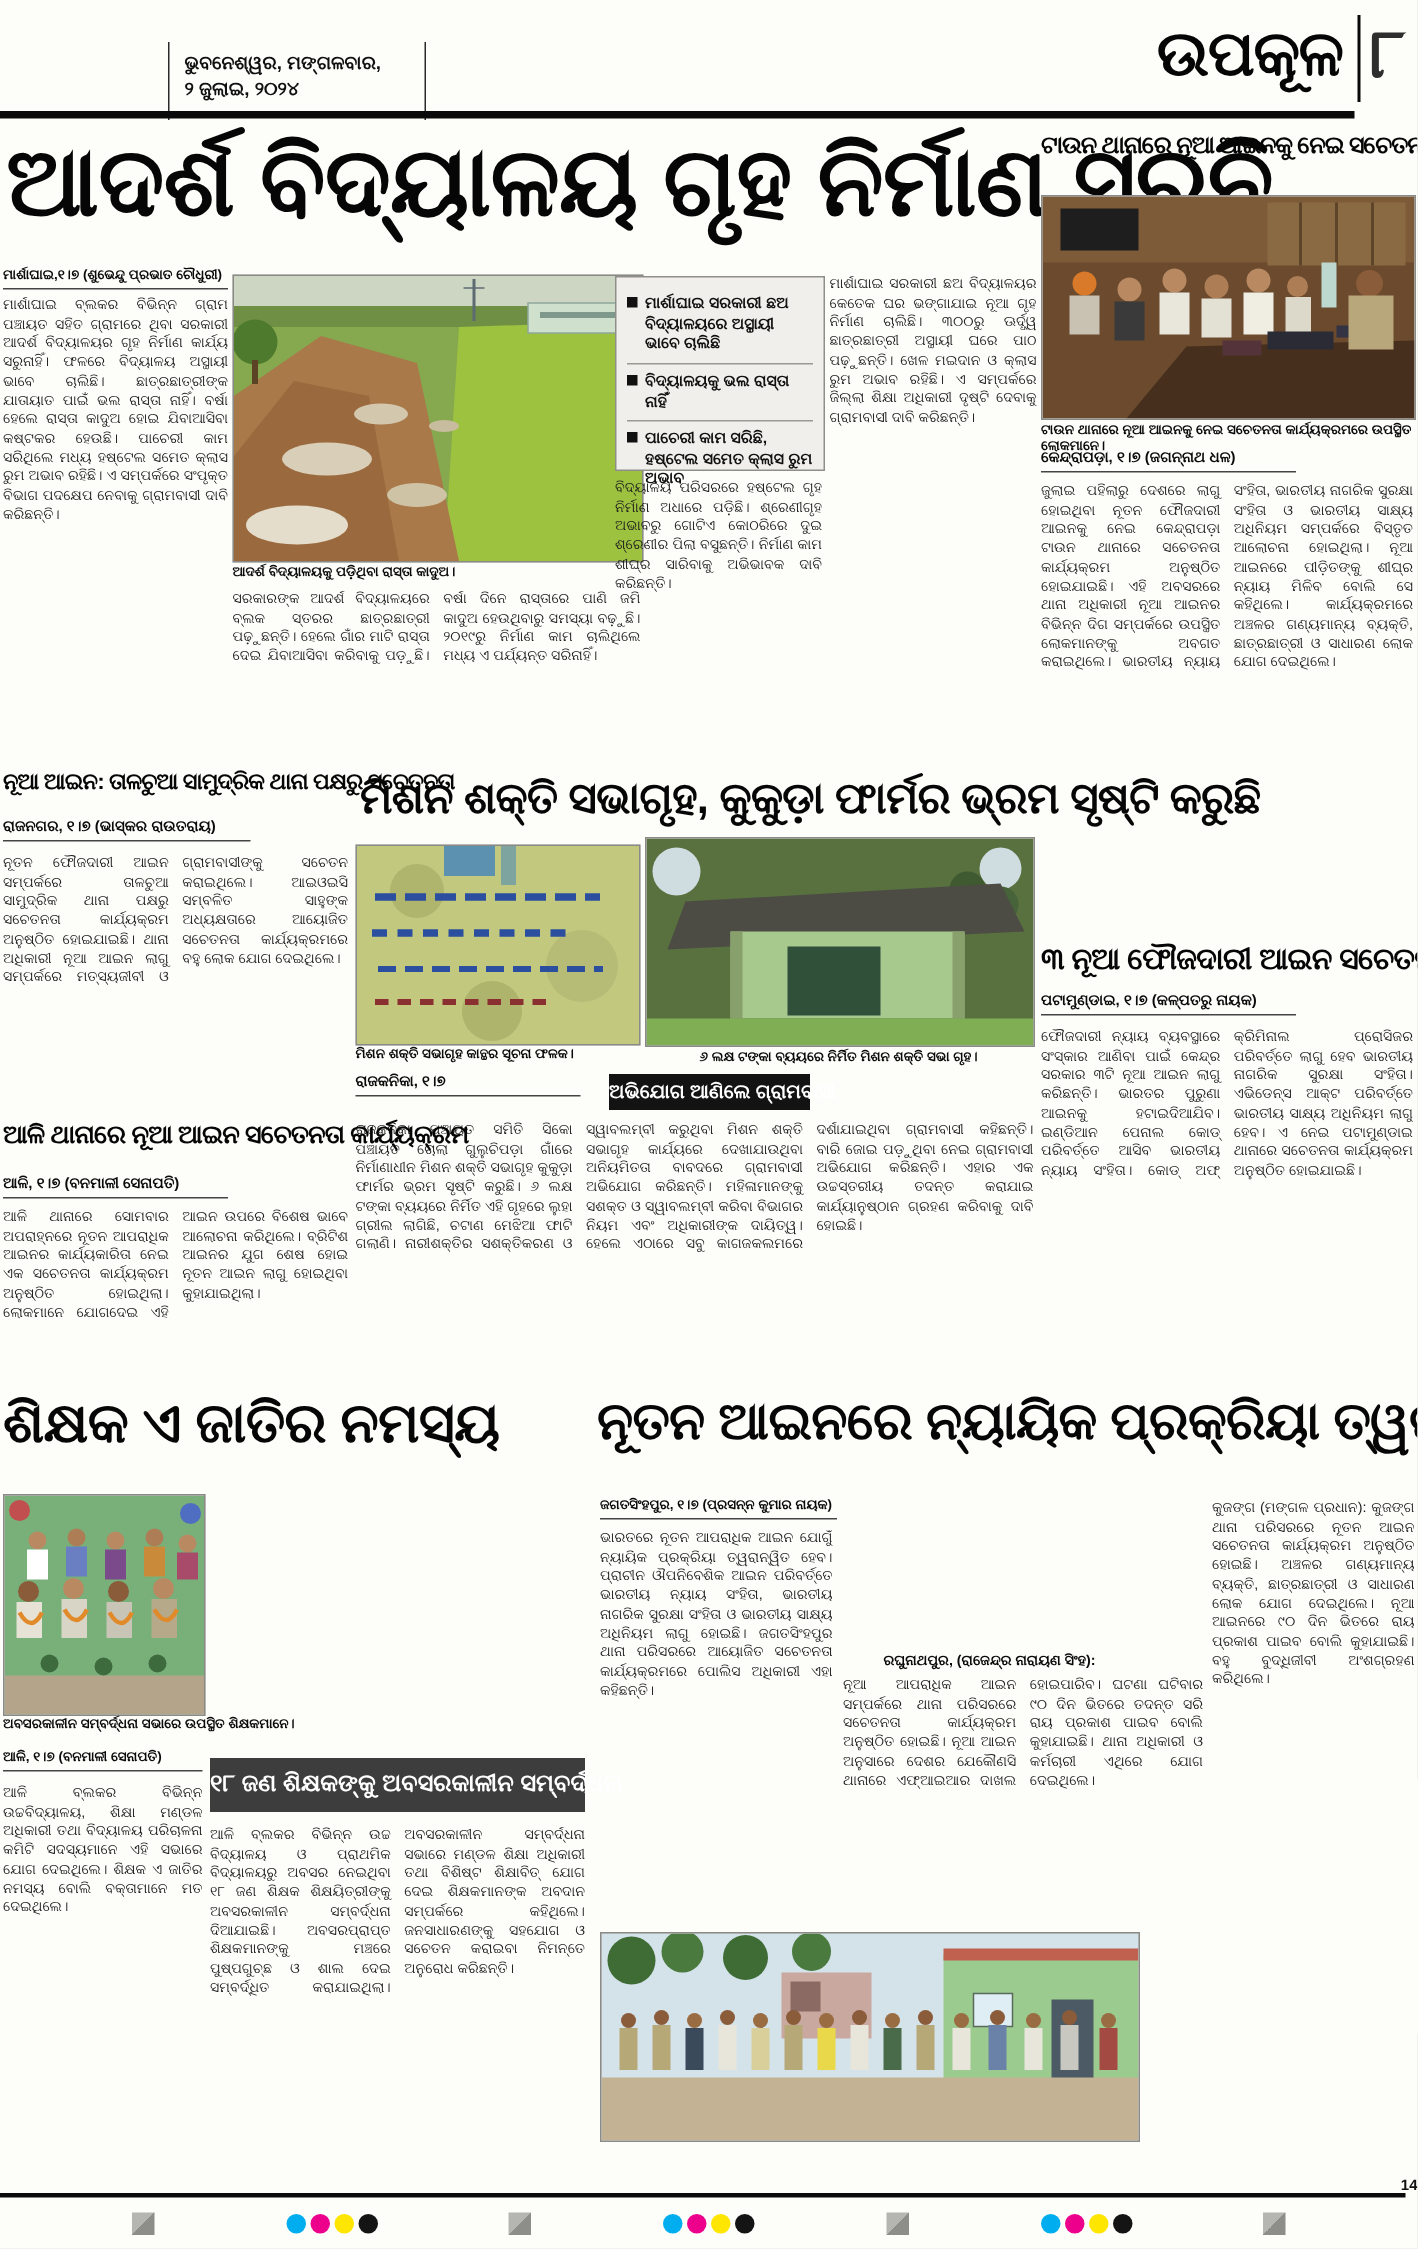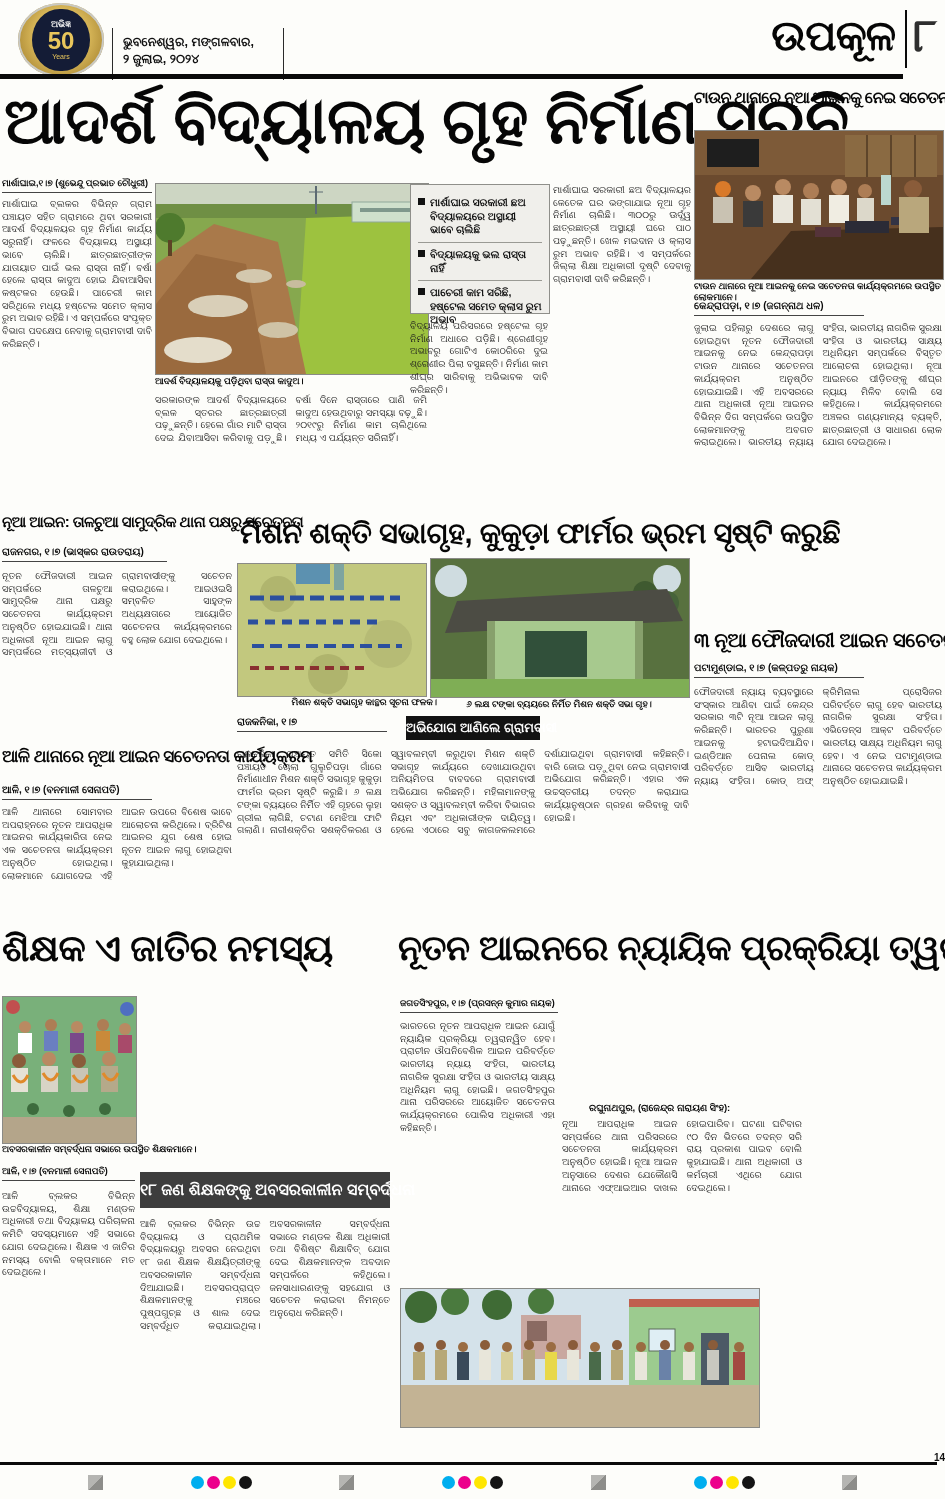--- a/index.html
+++ b/index.html
@@ -47,27 +47,20 @@
   .dot.c{background:#00AEEF;} .dot.m{background:#EC008C;}
   .dot.y{background:#FFE600;} .dot.k{background:#141414;}
   .nowrap{white-space:nowrap;}
 </style>
 </head>
 <body>
 
 <div id="page">
 
   <div class="abs" style="left:0;top:0;width:945px;height:80px;">
-    <div class="abs logo-ring" style="left:18px;top:3px;">
-      <div class="logo-core">
-        <span class="logo-top">ଅଭିଜ୍ଞ</span>
-        <span class="logo-num">50</span>
-        <span class="logo-years">Years</span>
-      </div>
-    </div>
     <div class="abs datebox" style="left:112px;top:28px;width:150px;height:40px;">
       <div>ଭୁବନେଶ୍ୱର, ମଙ୍ଗଳବାର,</div>
       <div>୨ ଜୁଲାଇ, ୨୦୨୪</div>
     </div>
     <div class="abs section-name" style="left:690px;top:12px;width:205px;text-align:right;">ଉପକୂଳ</div>
     <div class="abs" style="left:905px;top:10px;height:58px;border-left:2px solid #0a0a0a;"></div>
     <div class="abs pagenum-odia" style="left:908px;top:8px;width:34px;text-align:center;">୮</div>
     <div class="abs" style="left:0;top:74px;width:903px;height:5px;background:#0a0a0a;"></div>
   </div>
 
@@ -183,21 +176,21 @@
       <circle cx="214" cy="34" r="12" fill="#3f5a30"></circle>
       <circle cx="236" cy="44" r="12" fill="#46633a"></circle>
       <polygon points="26,42 236,30 252,62 14,74" fill="#4c4c44"></polygon>
       <rect x="56" y="62" width="156" height="58" fill="#a7c98e"></rect>
       <rect x="94" y="72" width="62" height="46" fill="#31503a"></rect>
       <rect x="56" y="62" width="8" height="58" fill="#87a06c"></rect>
       <rect x="204" y="62" width="8" height="58" fill="#87a06c"></rect>
       <rect x="0" y="120" width="258" height="18" fill="#7fae55"></rect>
     </svg>
   </div>
-  <div class="abs caption" style="left:249px;top:697px;width:188px;text-align:right;">ମିଶନ ଶକ୍ତି ସଭାଗୃହ କାନ୍ଥର ସୂଚନା ଫଳକ।</div>
+  <div class="abs caption" style="left:237px;top:697px;width:188px;">ମିଶନ ଶକ୍ତି ସଭାଗୃହ କାନ୍ଥର ସୂଚନା ଫଳକ।</div>
   <div class="abs caption" style="left:430px;top:699px;width:258px;text-align:center;">୬ ଲକ୍ଷ ଟଙ୍କା ବ୍ୟୟରେ ନିର୍ମିତ ମିଶନ ଶକ୍ତି ସଭା ଗୃହ।</div>
   <div class="abs dateline rule" style="left:237px;top:716px;width:150px;">ରାଜକନିକା, ୧।୭</div>
   <div class="abs blackbox nowrap" style="left:406px;top:716px;width:134px;height:24px;font-size:13px;line-height:24px;">ଅଭିଯୋଗ ଆଣିଲେ ଗ୍ରାମବାସୀ</div>
   <div class="abs body-text cols3" style="left:237px;top:748px;width:452px;height:172px;">ରାଜକନିକା ପଞ୍ଚାୟତ ସମିତି ସିକୋ ପଞ୍ଚାୟତ ଚୋଲା ଗୁଲୁଚିପଡ଼ା ଗାଁରେ ନିର୍ମାଣାଧୀନ ମିଶନ ଶକ୍ତି ସଭାଗୃହ କୁକୁଡ଼ା ଫାର୍ମର ଭ୍ରମ ସୃଷ୍ଟି କରୁଛି। ୬ ଲକ୍ଷ ଟଙ୍କା ବ୍ୟୟରେ ନିର୍ମିତ ଏହି ଗୃହରେ ଲୁହା ଗ୍ରୀଲ ଲାଗିଛି, ଚଟାଣ ମେଝିଆ ଫାଟି ଗଲାଣି। ନାରୀଶକ୍ତିର ସଶକ୍ତିକରଣ ଓ ସ୍ୱାବଲମ୍ବୀ କରୁଥିବା ମିଶନ ଶକ୍ତି ସଭାଗୃହ କାର୍ଯ୍ୟରେ ଦେଖାଯାଉଥିବା ଅନିୟମିତତା ବାବଦରେ ଗ୍ରାମବାସୀ ଅଭିଯୋଗ କରିଛନ୍ତି। ମହିଳାମାନଙ୍କୁ ସଶକ୍ତ ଓ ସ୍ୱାବଲମ୍ବୀ କରିବା ବିଭାଗର ନିୟମ ଏବଂ ଅଧିକାରୀଙ୍କ ଦାୟିତ୍ୱ। ହେଲେ ଏଠାରେ ସବୁ କାଗଜକଲମରେ ଦର୍ଶାଯାଇଥିବା ଗ୍ରାମବାସୀ କହିଛନ୍ତି। ବାରି ଜୋଇ ପଡ଼ୁଥିବା ନେଇ ଗ୍ରାମବାସୀ ଅଭିଯୋଗ କରିଛନ୍ତି। ଏହାର ଏକ ଉଚ୍ଚସ୍ତରୀୟ ତଦନ୍ତ କରାଯାଇ କାର୍ଯ୍ୟାନୁଷ୍ଠାନ ଗ୍ରହଣ କରିବାକୁ ଦାବି ହୋଇଛି।</div>
 
   <div class="abs headline nowrap" style="left:2px;top:748px;width:280px;font-size:17px;letter-spacing:-0.6px;">ଆଳି ଥାନାରେ ନୂଆ ଆଇନ ସଚେତନତା କାର୍ଯ୍ୟକ୍ରମ</div>
   <div class="abs dateline rule" style="left:2px;top:784px;width:150px;">ଆଳି, ୧।୭ (ବନମାଳୀ ସେନାପତି)</div>
   <div class="abs body-text cols2" style="left:2px;top:806px;width:230px;height:116px;">ଆଳି ଥାନାରେ ସୋମବାର ଅପରାହ୍ନରେ ନୂତନ ଆପରାଧିକ ଆଇନର କାର୍ଯ୍ୟକାରିତା ନେଇ ଏକ ସଚେତନତା କାର୍ଯ୍ୟକ୍ରମ ଅନୁଷ୍ଠିତ ହୋଇଥିଲା। ଲୋକମାନେ ଯୋଗଦେଇ ଏହି ଆଇନ ଉପରେ ବିଶେଷ ଭାବେ ଆଲୋଚନା କରିଥିଲେ। ବ୍ରିଟିଶ ଆଇନର ଯୁଗ ଶେଷ ହୋଇ ନୂତନ ଆଇନ ଲାଗୁ ହୋଇଥିବା କୁହାଯାଇଥିଲା।</div>
 
   <div class="abs headline nowrap" style="left:2px;top:930px;width:388px;font-size:37px;">ଶିକ୍ଷକ ଏ ଜାତିର ନମସ୍ୟ</div>
@@ -239,20 +232,21 @@
   <div class="abs body-text" style="left:2px;top:1190px;width:133px;height:268px;">ଆଳି ବ୍ଲକର ବିଭିନ୍ନ ଉଚ୍ଚବିଦ୍ୟାଳୟ, ଶିକ୍ଷା ମଣ୍ଡଳ ଅଧିକାରୀ ତଥା ବିଦ୍ୟାଳୟ ପରିଚାଳନା କମିଟି ସଦସ୍ୟମାନେ ଏହି ସଭାରେ ଯୋଗ ଦେଇଥିଲେ। ଶିକ୍ଷକ ଏ ଜାତିର ନମସ୍ୟ ବୋଲି ବକ୍ତାମାନେ ମତ ଦେଇଥିଲେ।</div>
   <div class="abs graybox nowrap" style="left:140px;top:1172px;width:250px;height:36px;font-size:16px;line-height:36px;">୧୮ ଜଣ ଶିକ୍ଷକଙ୍କୁ ଅବସରକାଳୀନ ସମ୍ବର୍ଦ୍ଧନା</div>
   <div class="abs body-text cols2" style="left:140px;top:1218px;width:250px;height:240px;">ଆଳି ବ୍ଲକର ବିଭିନ୍ନ ଉଚ୍ଚ ବିଦ୍ୟାଳୟ ଓ ପ୍ରାଥମିକ ବିଦ୍ୟାଳୟରୁ ଅବସର ନେଇଥିବା ୧୮ ଜଣ ଶିକ୍ଷକ ଶିକ୍ଷୟିତ୍ରୀଙ୍କୁ ଅବସରକାଳୀନ ସମ୍ବର୍ଦ୍ଧନା ଦିଆଯାଇଛି। ଅବସରପ୍ରାପ୍ତ ଶିକ୍ଷକମାନଙ୍କୁ ମଞ୍ଚରେ ପୁଷ୍ପଗୁଚ୍ଛ ଓ ଶାଲ ଦେଇ ସମ୍ବର୍ଦ୍ଧିତ କରାଯାଇଥିଲା। ଅବସରକାଳୀନ ସମ୍ବର୍ଦ୍ଧନା ସଭାରେ ମଣ୍ଡଳ ଶିକ୍ଷା ଅଧିକାରୀ ତଥା ବିଶିଷ୍ଟ ଶିକ୍ଷାବିତ୍ ଯୋଗ ଦେଇ ଶିକ୍ଷକମାନଙ୍କ ଅବଦାନ ସମ୍ପର୍କରେ କହିଥିଲେ। ଜନସାଧାରଣଙ୍କୁ ସହଯୋଗ ଓ ସଚେତନ କରାଇବା ନିମନ୍ତେ ଅନୁରୋଧ କରିଛନ୍ତି।</div>
 
   <div class="abs headline nowrap" style="left:398px;top:930px;width:545px;font-size:35px;">ନୂତନ ଆଇନରେ ନ୍ୟାୟିକ ପ୍ରକ୍ରିୟା ତ୍ୱରାନ୍ୱିତ ହେବ</div>
   <div class="abs dateline rule" style="left:400px;top:998px;width:158px;font-size:9px;">ଜଗତସିଂହପୁର, ୧।୭ (ପ୍ରସନ୍ନ କୁମାର ନାୟକ)</div>
   <div class="abs body-text" style="left:400px;top:1020px;width:155px;height:264px;">ଭାରତରେ ନୂତନ ଆପରାଧିକ ଆଇନ ଯୋଗୁଁ ନ୍ୟାୟିକ ପ୍ରକ୍ରିୟା ତ୍ୱରାନ୍ୱିତ ହେବ। ପ୍ରାଚୀନ ଔପନିବେଶିକ ଆଇନ ପରିବର୍ତ୍ତେ ଭାରତୀୟ ନ୍ୟାୟ ସଂହିତା, ଭାରତୀୟ ନାଗରିକ ସୁରକ୍ଷା ସଂହିତା ଓ ଭାରତୀୟ ସାକ୍ଷ୍ୟ ଅଧିନିୟମ ଲାଗୁ ହୋଇଛି। ଜଗତସିଂହପୁର ଥାନା ପରିସରରେ ଆୟୋଜିତ ସଚେତନତା କାର୍ଯ୍ୟକ୍ରମରେ ପୋଲିସ ଅଧିକାରୀ ଏହା କହିଛନ୍ତି।</div>
 
   <div class="abs dateline" style="left:562px;top:1102px;width:240px;font-size:9.5px;padding-left:27px;">ରଘୁନାଥପୁର, (ରାଜେନ୍ଦ୍ର ନାରାୟଣ ସିଂହ):</div>
   <div class="abs body-text cols2" style="left:562px;top:1118px;width:240px;height:166px;">ନୂଆ ଆପରାଧିକ ଆଇନ ସମ୍ପର୍କରେ ଥାନା ପରିସରରେ ସଚେତନତା କାର୍ଯ୍ୟକ୍ରମ ଅନୁଷ୍ଠିତ ହୋଇଛି। ନୂଆ ଆଇନ ଅନୁସାରେ ଦେଶର ଯେକୌଣସି ଥାନାରେ ଏଫ୍‌ଆଇଆର ଦାଖଲ ହୋଇପାରିବ। ଘଟଣା ଘଟିବାର ୯୦ ଦିନ ଭିତରେ ତଦନ୍ତ ସରି ରାୟ ପ୍ରକାଶ ପାଇବ ବୋଲି କୁହାଯାଇଛି। ଥାନା ଅଧିକାରୀ ଓ କର୍ମଚାରୀ ଏଥିରେ ଯୋଗ ଦେଇଥିଲେ।</div>
+  <div class="abs body-text" style="left:808px;top:1000px;width:135px;height:458px;">କୁଜଙ୍ଗ (ମଙ୍ଗଳ ପ୍ରଧାନ): କୁଜଙ୍ଗ ଥାନା ପରିସରରେ ନୂତନ ଆଇନ ସଚେତନତା କାର୍ଯ୍ୟକ୍ରମ ଅନୁଷ୍ଠିତ ହୋଇଛି। ଅଞ୍ଚଳର ଗଣ୍ୟମାନ୍ୟ ବ୍ୟକ୍ତି, ଛାତ୍ରଛାତ୍ରୀ ଓ ସାଧାରଣ ଲୋକ ଯୋଗ ଦେଇଥିଲେ। ନୂଆ ଆଇନରେ ୯୦ ଦିନ ଭିତରେ ରାୟ ପ୍ରକାଶ ପାଇବ ବୋଲି କୁହାଯାଇଛି। ବହୁ ବୁଦ୍ଧିଜୀବୀ ଅଂଶଗ୍ରହଣ କରିଥିଲେ।</div>
 
   <div class="abs photo" style="left:400px;top:1288px;width:358px;height:138px;">
     <svg width="358" height="138" viewBox="0 0 358 138">
       <rect x="0" y="0" width="358" height="138" fill="#d4e2ea"></rect>
       <circle cx="20" cy="18" r="16" fill="#3f6b35"></circle>
       <circle cx="54" cy="12" r="14" fill="#4a7a3e"></circle>
       <circle cx="96" cy="16" r="15" fill="#3f6b35"></circle>
       <circle cx="140" cy="12" r="13" fill="#4a7a3e"></circle>
       <rect x="120" y="26" width="60" height="44" fill="#c9a8a0"></rect>
       <rect x="126" y="32" width="20" height="20" fill="#8a6a62"></rect>

